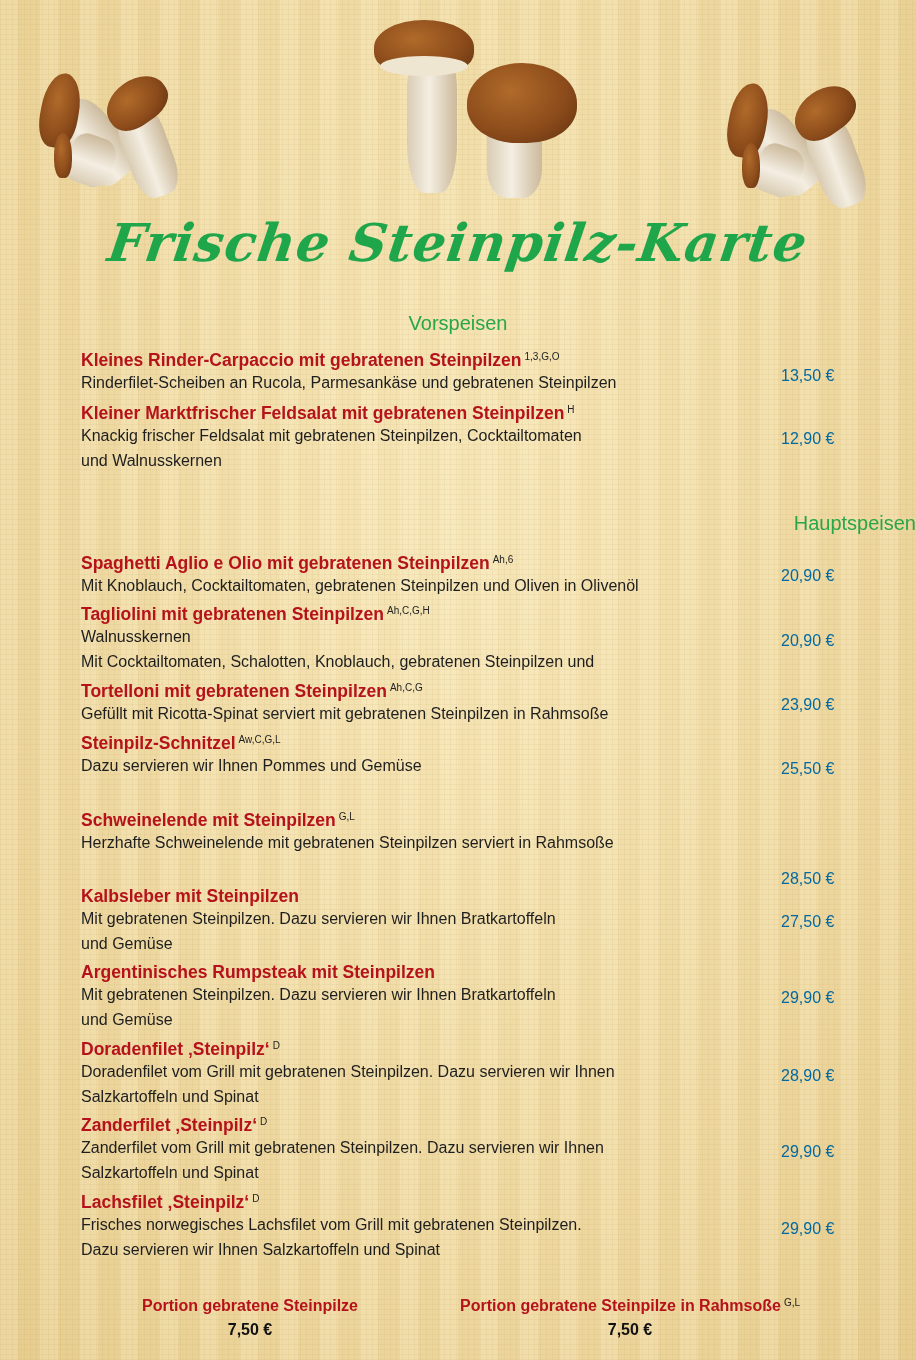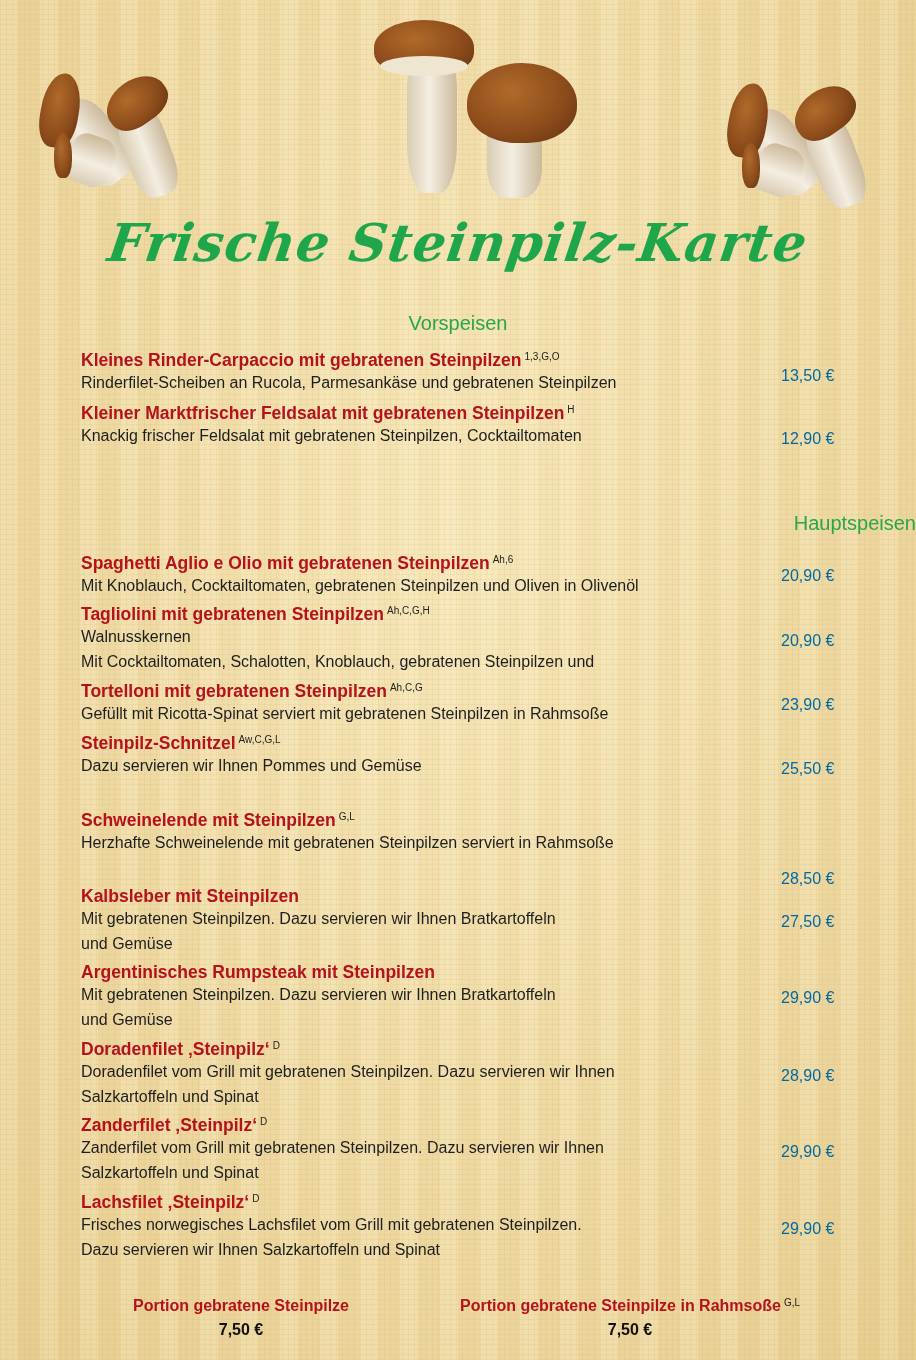--- a/index.html
+++ b/index.html
@@ -76,20 +76,21 @@
 
 <div class="item" style="top:350px;">
   <div class="item-name"><span>Kleines Rinder-Carpaccio mit gebratenen Steinpilzen</span><sup>1,3,G,O</sup></div>
   <div class="item-desc">Rinderfilet-Scheiben an Rucola, Parmesankäse und gebratenen Steinpilzen</div>
 </div>
 <div class="price" style="top:367px;">13,50 €</div>
 
 <div class="item" style="top:403px;">
   <div class="item-name"><span>Kleiner Marktfrischer Feldsalat mit gebratenen Steinpilzen</span><sup>H</sup></div>
   <div class="item-desc">Knackig frischer Feldsalat mit gebratenen Steinpilzen, Cocktailtomaten</div>
+  <div class="item-desc">und Walnusskernen</div>
 </div>
 <div class="price" style="top:430px;">12,90 €</div>
 
 <div class="section" style="top:512px;text-align:right;">Hauptspeisen</div>
 
 <div class="item" style="top:553px;">
   <div class="item-name"><span>Spaghetti Aglio e Olio mit gebratenen Steinpilzen</span><sup>Ah,6</sup></div>
   <div class="item-desc">Mit Knoblauch, Cocktailtomaten, gebratenen Steinpilzen und Oliven in Olivenöl</div>
 </div>
 <div class="price" style="top:567px;">20,90 €</div>
@@ -147,20 +148,20 @@
 </div>
 <div class="price" style="top:1143px;">29,90 €</div>
 
 <div class="item" style="top:1192px;">
   <div class="item-name"><span>Lachsfilet ‚Steinpilz‘</span><sup>D</sup></div>
   <div class="item-desc">Frisches norwegisches Lachsfilet vom Grill mit gebratenen Steinpilzen.</div>
   <div class="item-desc">Dazu servieren wir Ihnen Salzkartoffeln und Spinat</div>
 </div>
 <div class="price" style="top:1220px;">29,90 €</div>
 
-<div class="side" style="left:100px;width:282px;top:1297px;">
+<div class="side" style="left:109px;width:282px;top:1297px;">
   <div class="side-name"><span>Portion gebratene Steinpilze</span></div>
   <div class="side-price">7,50 €</div>
 </div>
 <div class="side" style="left:420px;width:420px;top:1297px;">
   <div class="side-name"><span>Portion gebratene Steinpilze in Rahmsoße</span><sup>G,L</sup></div>
   <div class="side-price">7,50 €</div>
 </div>
 
 </body></html>

